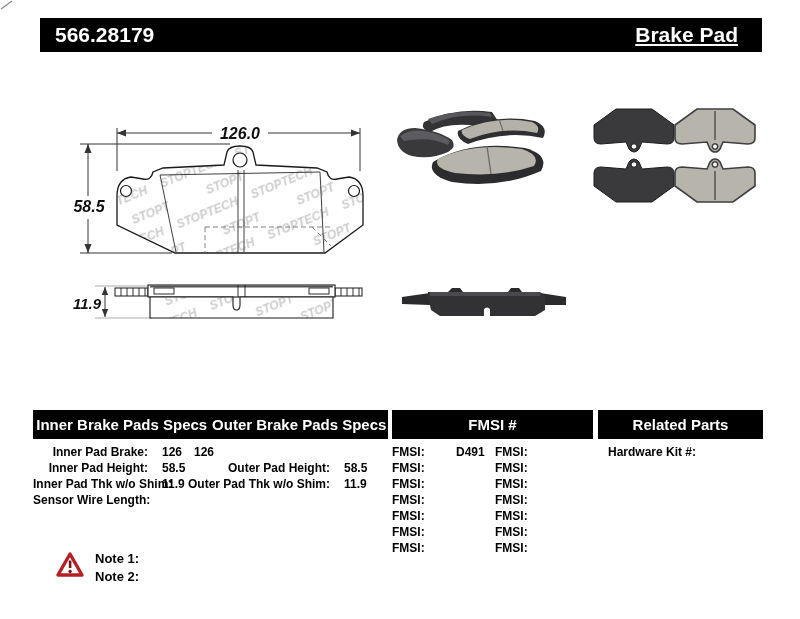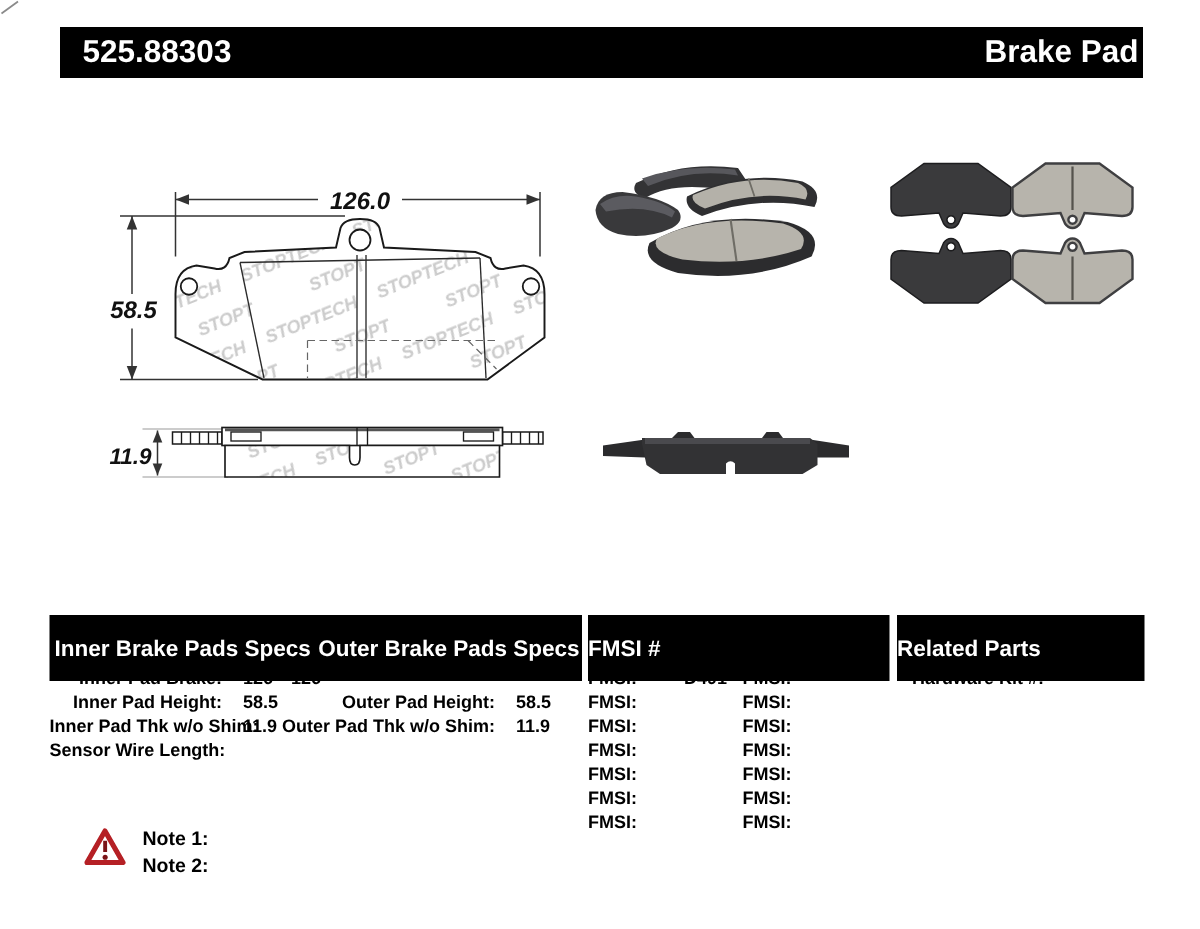--- a/index.html
+++ b/index.html
@@ -8,25 +8,25 @@
     font-family:"Liberation Sans",sans-serif;color:#000;
   }
   .abs{position:absolute;}
   
   .topbar{
     left:40px;top:18px;width:722px;height:34px;background:#000;color:#fff;
     display:flex;align-items:center;justify-content:space-between;
     font-weight:bold;font-size:21px;padding:0;box-sizing:border-box;
   }
   .topbar .pn{padding-left:15px;}
-  .topbar .pt{padding-right:3px;}
+  .topbar .pt{padding-right:24px;text-decoration:underline;}
   
   .hbar{
-    top:410px;height:44px;background:#000;color:#fff;font-weight:bold;font-size:15px;
-    display:flex;align-items:center;justify-content:flex-start;box-sizing:border-box;
+    top:410px;height:29px;background:#000;color:#fff;font-weight:bold;font-size:15px;
+    display:flex;align-items:center;justify-content:center;box-sizing:border-box;
   }
   .hbar.split span{flex:1;text-align:center;}
   
   .speccol{font-size:12px;font-weight:bold;line-height:16px;}
   .srow{display:flex;height:16px;white-space:nowrap;}
   .srow .lbl{text-align:right;}
   .srow .val{margin-left:14px;text-align:left;}
   .col-inner .lbl{width:115px;}
   .col-outer .lbl{width:150px;}
   .col-fmsi .lbl{width:34px;text-align:left;}
@@ -41,21 +41,21 @@
 </head>
 <body>
 
 <div id="page">
 
   <svg class="abs" style="left:0;top:0" width="16" height="12" viewBox="0 0 16 12">
     <line x1="1" y1="9" x2="12" y2="1" stroke="#8a8a8a" stroke-width="1.2"></line>
   </svg>
 
   <div class="abs topbar">
-    <span class="pn">525.88303</span>
+    <span class="pn">566.28179</span>
     <span class="pt">Brake Pad</span>
   </div>
 
   <svg class="abs" style="left:30px;top:118px" width="350" height="215" viewBox="30 118 350 215">
     <defs>
       <pattern id="wm" width="80" height="44" patternUnits="userSpaceOnUse" patternTransform="rotate(-22)">
         <text x="0" y="15" font-size="12" font-weight="bold" font-style="italic" fill="#cccccc">STOPTECH</text>
         <text x="40" y="38" font-size="12" font-weight="bold" font-style="italic" fill="#cccccc">STOPTECH</text>
       </pattern>
       <path id="pad-outline" d="M 117,225 L 117,196 Q 117,179 131,177 L 143,179 Q 151,181 153,172 L 163,168 L 224,165 L 227,152 Q 229,146 240,146 Q 251,146 253,152 L 256,165 L 317,168 L 327,172 Q 329,181 337,179 L 349,177 Q 363,179 363,196 L 363,225 L 325,253 L 175,253 Z"></path>

